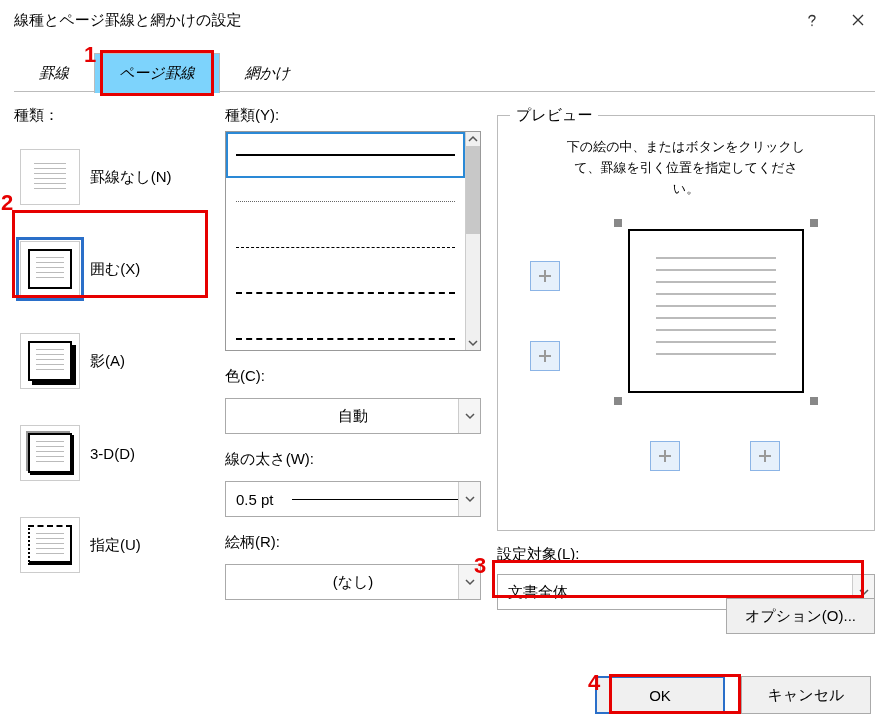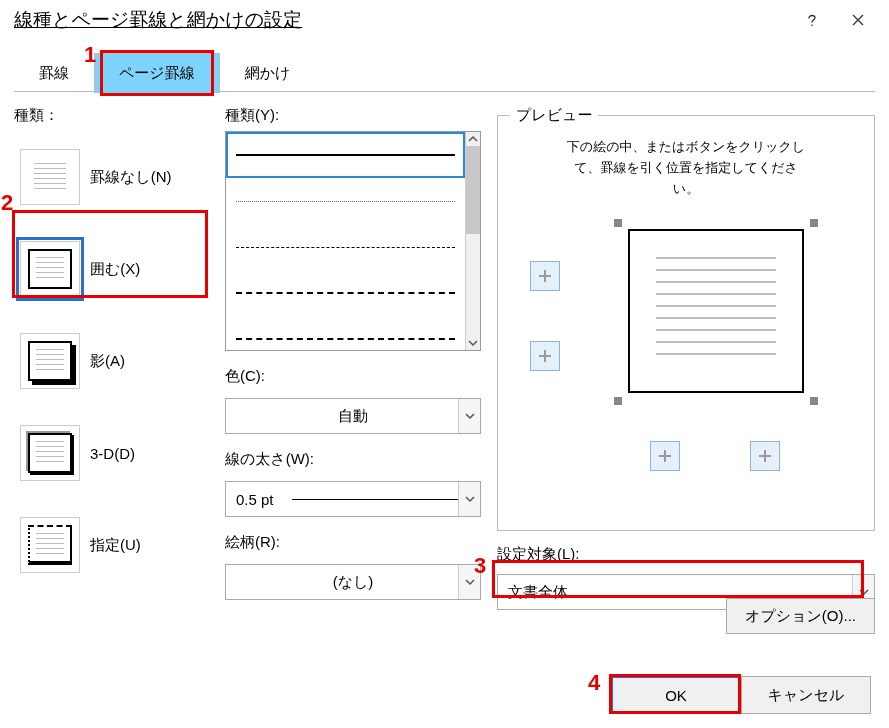--- a/index.html
+++ b/index.html
@@ -1,25 +1,25 @@
 <!DOCTYPE html>
 <html><head>
 <meta charset="utf-8">
 <style>
   * { box-sizing: border-box; font-family: "Yu Gothic UI", "Meiryo", sans-serif; }
   body { margin: 0; background: #fff; width: 889px; height: 728px; position: relative; color: #000; font-size: 15px; }
 
   
   .titlebar { height: 40px; display: flex; align-items: center; padding: 0 8px 0 14px; }
-  .titlebar .title { flex: 1; font-size: 19px; text-decoration: underline; }
+  .titlebar .title { flex: 1; font-size: 15px; }
   .titlebar .win-btn { width: 46px; height: 30px; display: flex; align-items: center; justify-content: center; color: #333; }
   .titlebar .win-btn svg { stroke: #333; }
 
   
-  .tabs { display: flex; align-items: flex-end; padding: 12px 14px 0 14px; position: relative; }
+  .tabs { display: flex; align-items: flex-end; padding: 12px 14px 0 14px; position: relative; font-style: italic; }
   .tabs::after { content:""; position:absolute; left:14px; right:14px; bottom:0; height:1px; background:#bbb; }
   .tab { padding: 10px 24px; border: 1px solid transparent; border-bottom: none; position: relative; top: 1px; font-size: 15px; z-index:1; }
   .tab.active { border-color: #bbb; background: #7dd3fc; }
   .annot { position: absolute; color: #e60000; font-weight: bold; font-size: 22px; pointer-events:none; z-index:50; }
   .redbox { position: absolute; border: 3px solid #e60000; pointer-events:none; z-index:40; }
 
   
   .body3 { display: flex; gap: 16px; padding: 14px; }
   .col { }
   .col1 { width: 195px; }
@@ -73,21 +73,21 @@
   .tgl { width:30px; height:30px; border:1px solid #8bb4e6; background:#e6f0fb; display:flex; align-items:center; justify-content:center; position:absolute; }
   .tgl::before { content:""; width:12px; height:12px; background:linear-gradient(#999,#999) center/100% 2px no-repeat, linear-gradient(#999,#999) center/2px 100% no-repeat; }
 
   .apply-row { display:flex; flex-direction:column; gap:4px; margin-top:14px; position:relative; }
   .apply-combo { height:36px; border:1px solid #aaa; display:flex; align-items:center; padding:0 10px; position:relative; width:100%; }
   .apply-combo .dd { width:22px; height:100%; border-left:1px solid #ccc; display:flex; align-items:center; justify-content:center; position:absolute; right:0; top:0; background:#f5f5f5; }
 
   .options-btn { height:36px; padding:0 18px; border:1px solid #aaa; background:#f0f0f0; font-size:15px; position:absolute; right:14px; top: 598px; }
 
   
-  .footer { position:absolute; right:18px; bottom:14px; display:flex; gap:0; }
+  .footer { position:absolute; right:18px; bottom:14px; display:flex; gap:16px; }
   .btn { width:130px; height:38px; border:1px solid #aaa; background:#f0f0f0; font-size:15px; display:flex; align-items:center; justify-content:center; }
   .btn.primary { border:2px solid #2a6fc9; }
 
   svg.chev { width:10px; height:10px; }
 </style>
 </head>
 <body>
 
 <div class="annot" style="left:84px; top:42px;">1</div>
 <div class="redbox" style="left:100px; top:50px; width:114px; height:46px;"></div>

